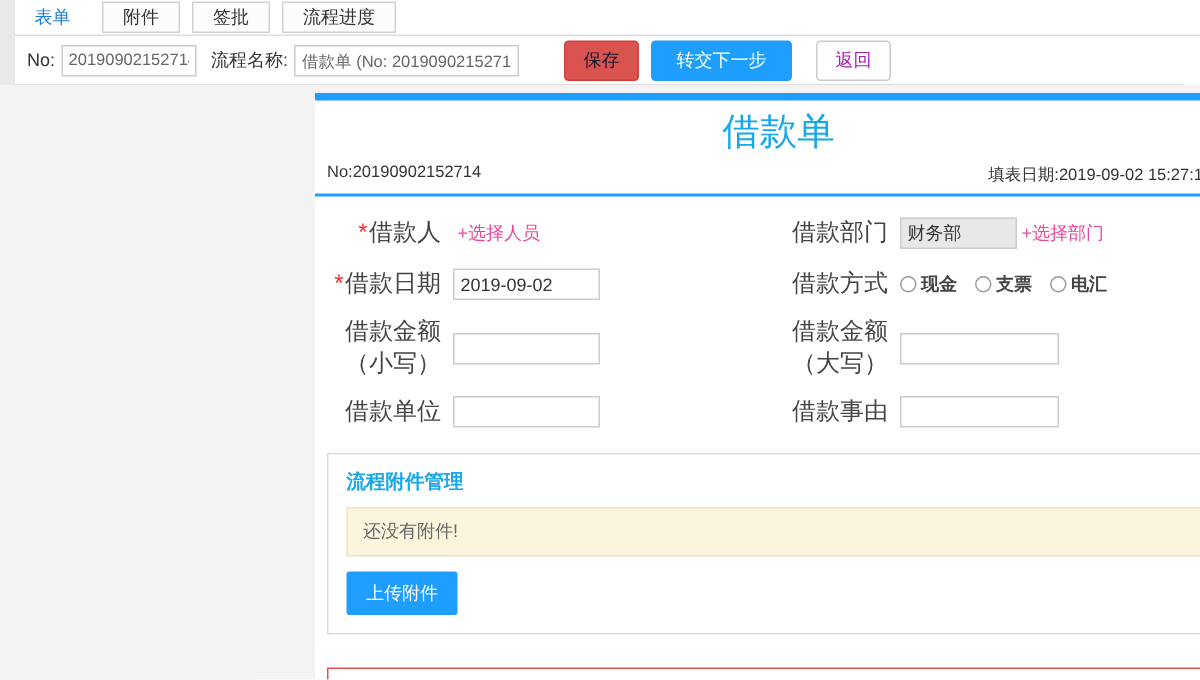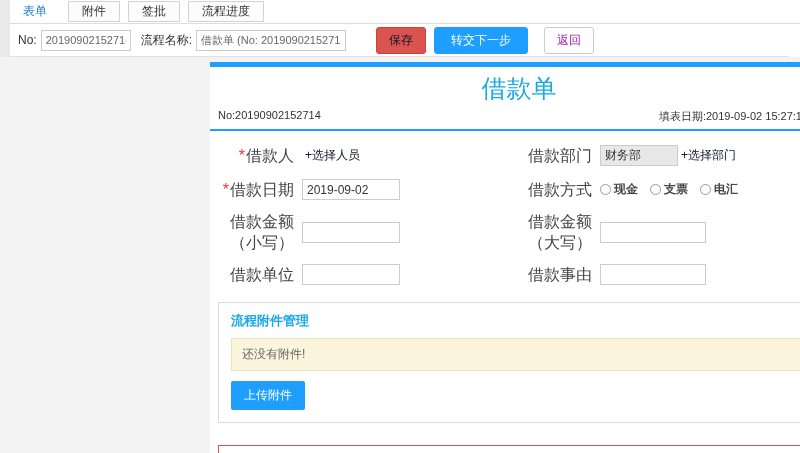--- a/index.html
+++ b/index.html
@@ -37,21 +37,21 @@
   .form-grid { display:grid; grid-template-columns:84px 206px 92px 1fr; row-gap:8px; padding:12px 10px 8px 8px; align-items:center; }
   .f-label { font-size:16px; color:#444; text-align:right; padding-right:8px; line-height:1.35; }
   .req { color:#e33; margin-right:1px; }
   .f-field { display:flex; align-items:center; min-height:26px; }
   .f-field input { height:21px; border:1px solid #ccc; font-size:12px; padding:1px 4px; color:#333; font-family:inherit; }
   .inp-borrower { width:98px; background:#e8e8e8; }
   .inp-dept { width:78px; background:#e8e8e8; }
   .inp-date { width:98px; }
   .inp-plain-l { width:98px; }
   .inp-plain-r { width:106px; }
-  .sel-link { color:#0f172a; font-size:12px; margin-left:3px; text-decoration:none; cursor:pointer; white-space:nowrap; }
+  .sel-link { color:#ec4899; font-size:12px; margin-left:3px; text-decoration:none; cursor:pointer; white-space:nowrap; }
   .radio-group { display:flex; align-items:center; gap:12px; font-size:12px; color:#444;font-weight:bold; }
   .radio-item { display:flex; align-items:center; cursor:pointer; }
   .radio-circle { width:11px; height:11px; border:1px solid #999; border-radius:50%; background:#fff; display:inline-block; margin-right:3px; }
 
   
   .attach-box { margin:6px 8px 0 8px; border:1px solid #dcdcdc; background:#fff; }
   .attach-heading { padding:9px 12px 6px; color:#18a8e9; font-weight:bold; font-size:13px; }
   .attach-notice { margin:2px 12px 0; padding:7px 10px; background:#fcf5dd; border:1px solid #f0e3b8; font-size:12px; color:#666; }
   .btn-upload { display:inline-block; margin:10px 12px 12px; background:#1e9fff; border:none; color:#fff; font-size:12px; padding:6px 13px; border-radius:2px; cursor:pointer; font-family:inherit; }
 

